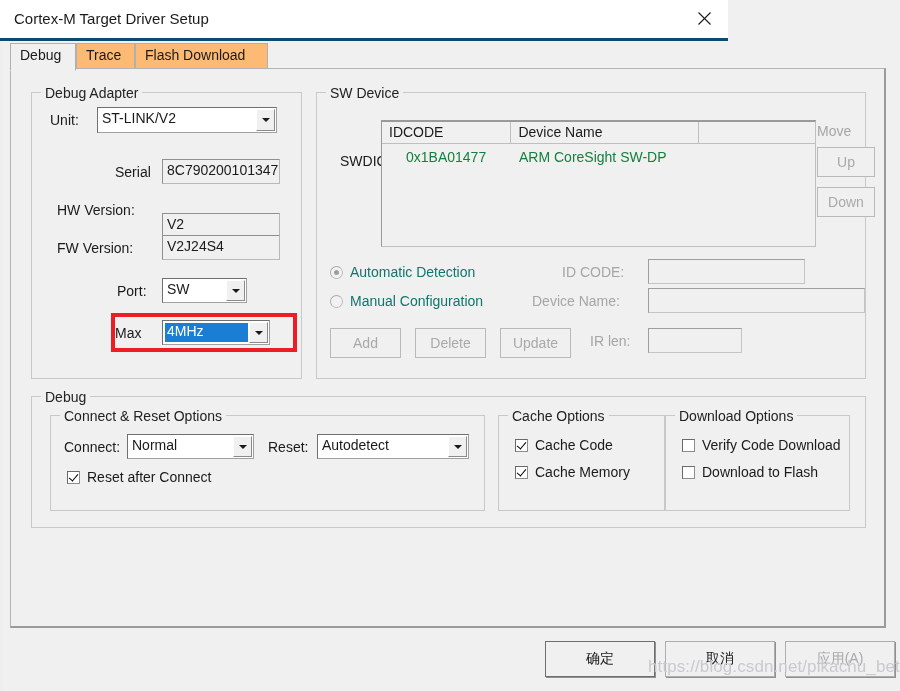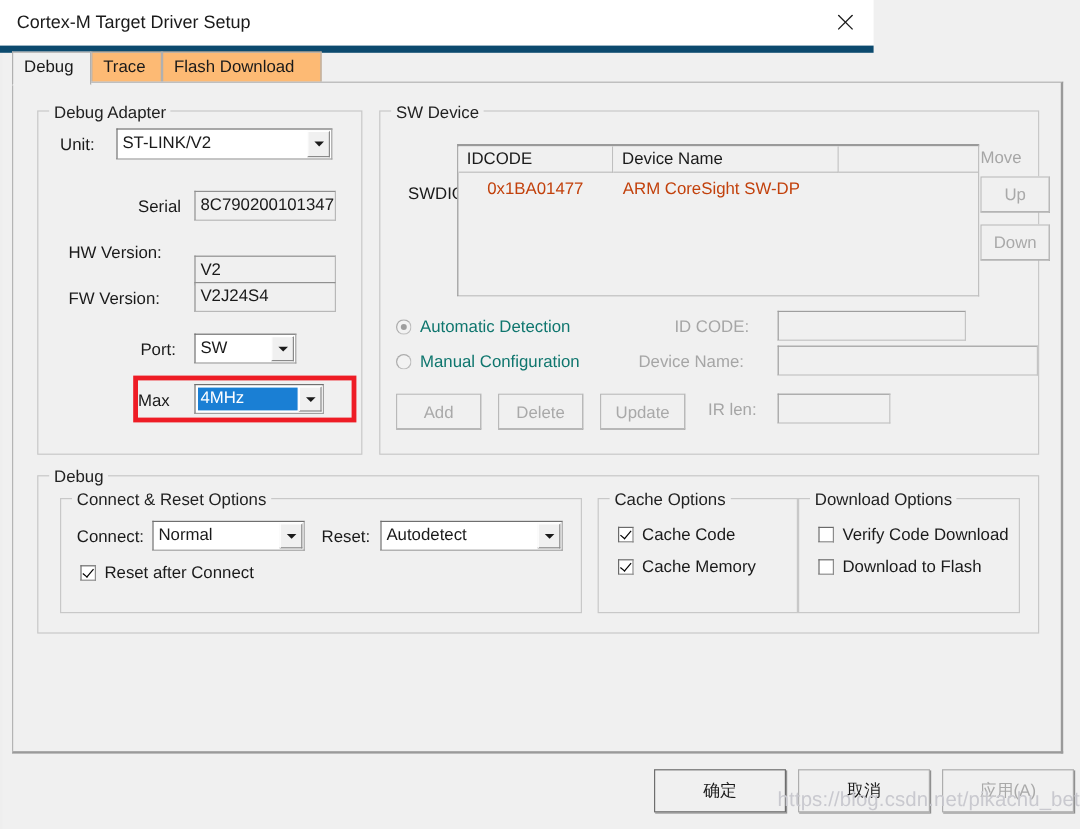--- a/index.html
+++ b/index.html
@@ -30,21 +30,21 @@
     left: 0; top: 0; width: 2px; height: 691px;
     background: #eeeeee;
   }
 
   
   #titlebar {
     position: absolute;
     left: 0; top: 0;
     width: 728px; height: 38px;
     background: #ffffff;
-    border-bottom: 6px solid #0c4a6e;
+    border-bottom: 3px solid #0c4a6e;
   }
   #title-text {
     position: absolute;
     left: 14px; top: 10px;
     font-size: 15px;
     color: #1a1a1a;
     white-space: nowrap;
   }
   #close-btn {
     position: absolute;
@@ -292,21 +292,21 @@
     border-bottom: 1px solid #bfbfbf;
     font-size: 14px;
     color: #1a1a1a;
     padding: 2px 0 0 7px;
     white-space: nowrap;
     overflow: hidden;
   }
   .td {
     position: absolute;
     font-size: 14px;
-    color: #c2410c;
+    color: #15803d;
     white-space: nowrap;
   }
 
   
   #max-highlight {
     position: absolute;
     border: 4px solid #ee1c25;
     box-sizing: border-box;
     pointer-events: none;
     z-index: 20;

